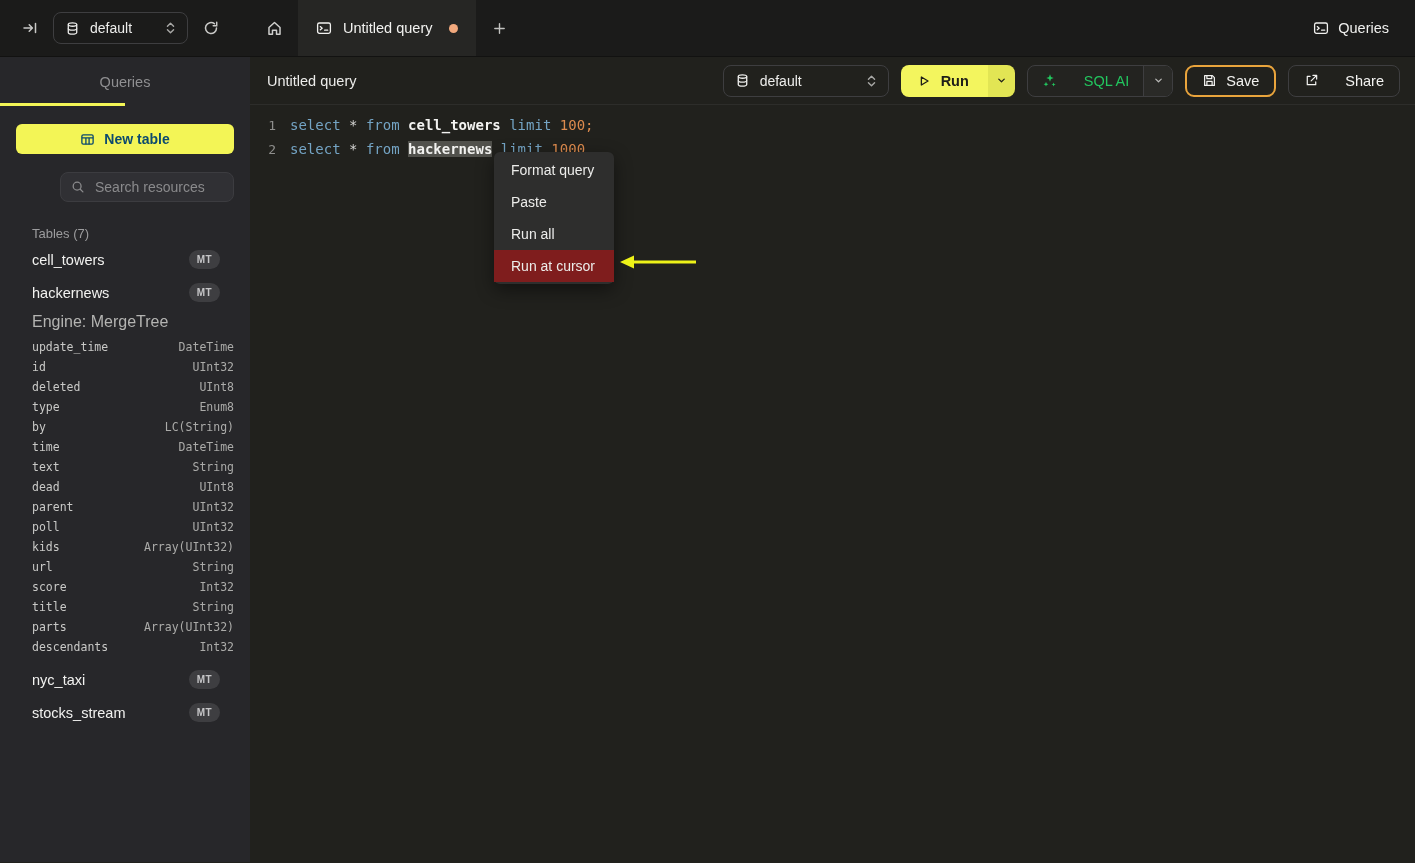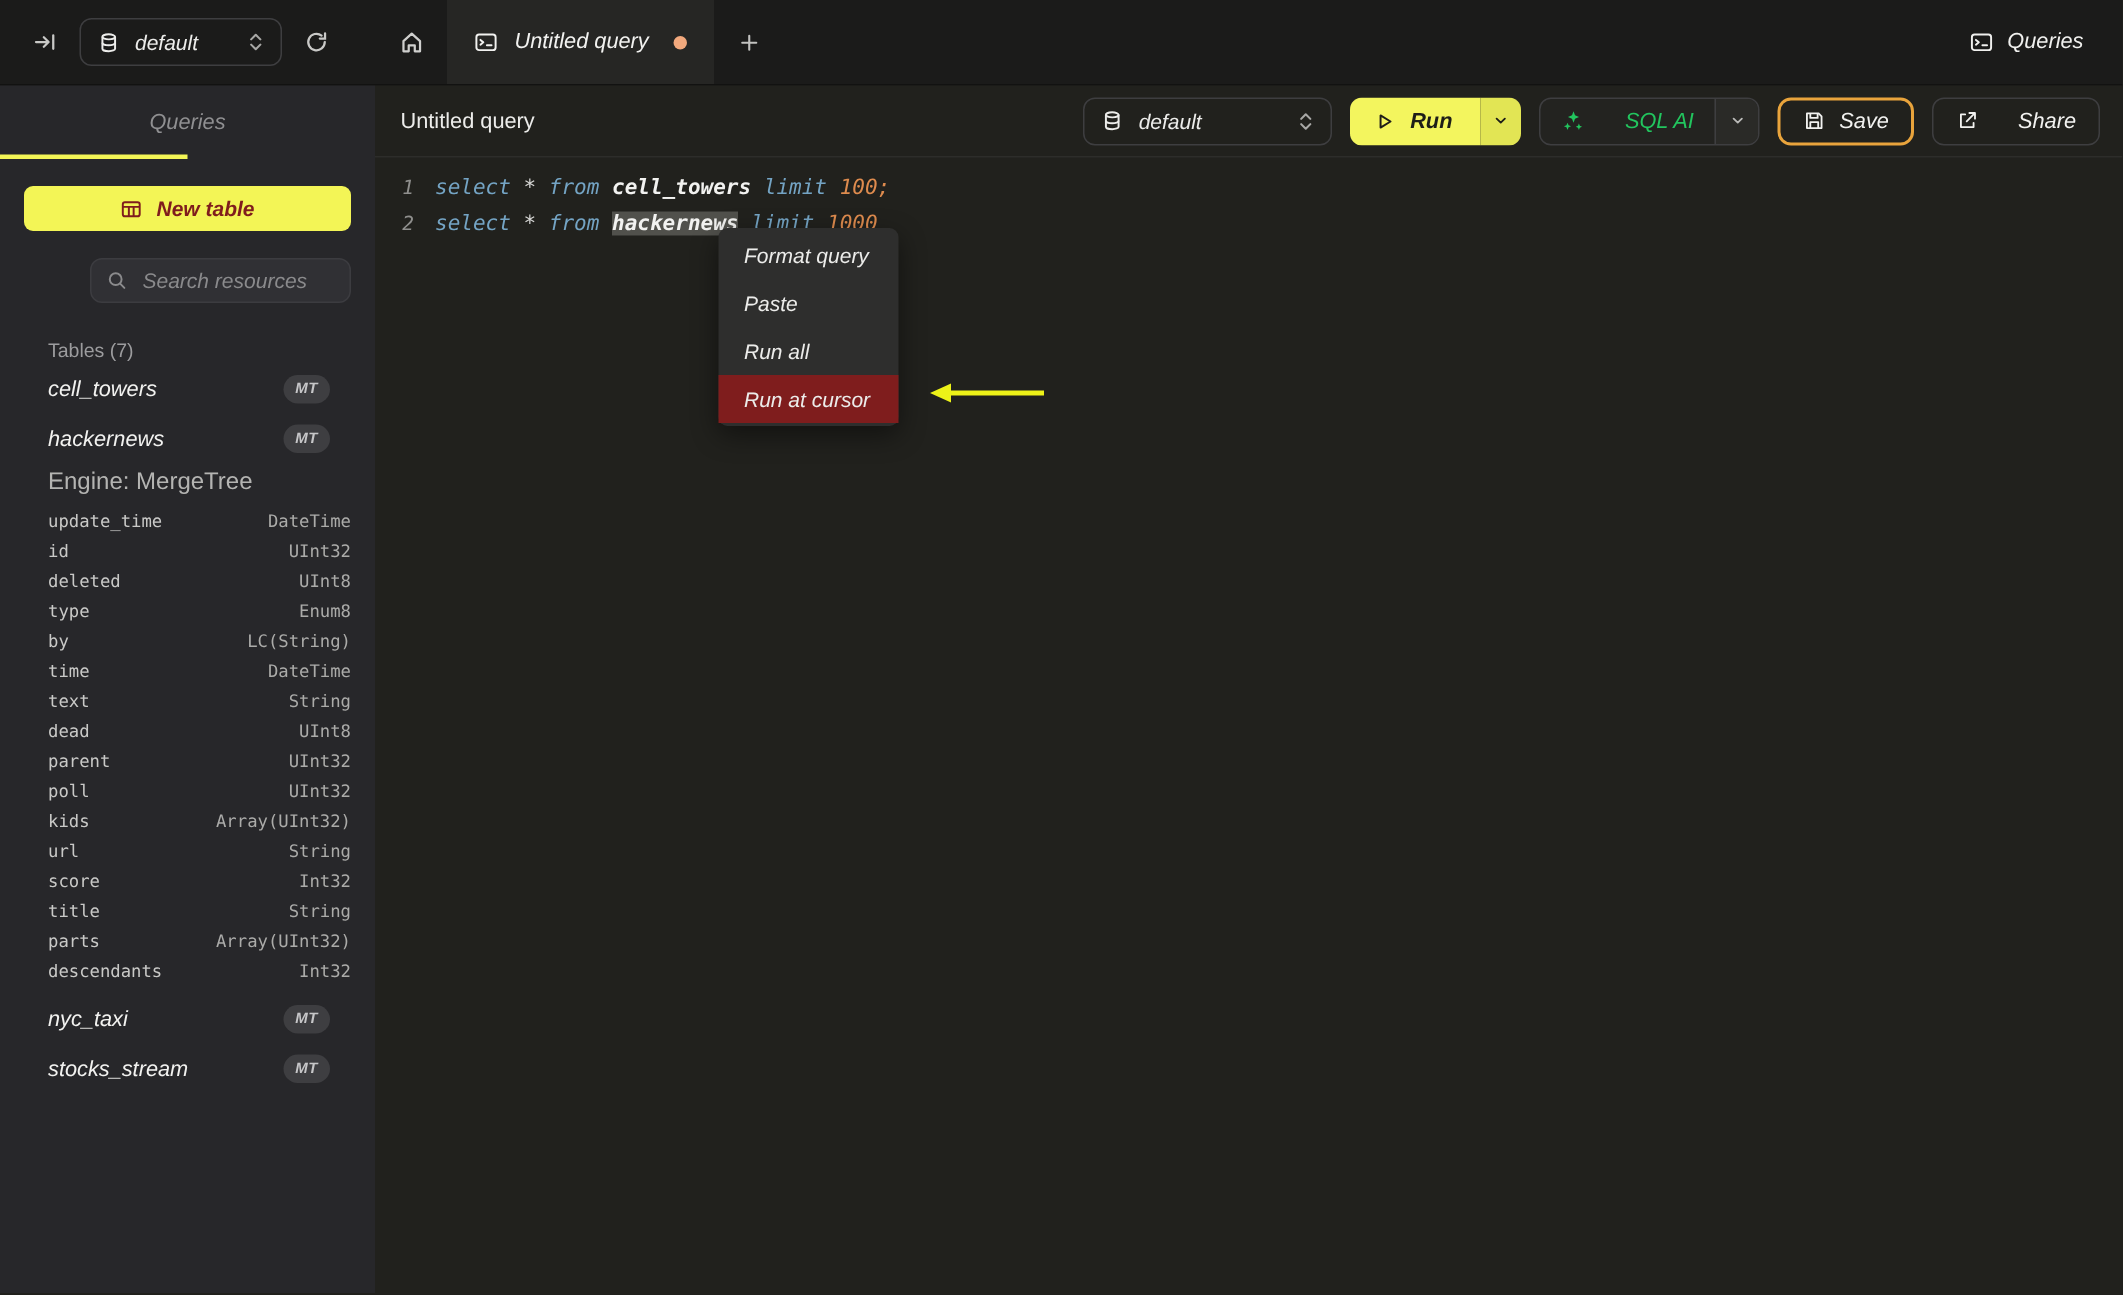--- a/index.html
+++ b/index.html
@@ -5,21 +5,21 @@
   :root{
     --yellow:#f3f556; --amber:#e9a43c; --dot:#f2a97d; --arrow:#edf218;
     --topbar:#1b1b1a; --tab-active:#262624; --sidebar:#27272a; --main:#21211d;
     --ctl-border:#3e3e40;
   }
   *{box-sizing:border-box;}
   html,body{margin:0;padding:0;}
   body{width:1415px;height:863px;overflow:hidden;background:var(--main);
        font-family:"Liberation Sans",sans-serif;color:#e8e8e6;font-size:14px;}
   svg{display:block;flex:none;}
-  [data-interactable="true"]{cursor:pointer;font-style:italic;}
+  [data-interactable="true"]{cursor:pointer;}
 
   
   .topbar{height:57px;display:flex;align-items:stretch;background:var(--topbar);border-bottom:1px solid #121211;}
   .topbar-left{width:250px;flex:none;display:flex;align-items:center;gap:15px;padding-left:22px;}
   .icon-btn{display:flex;align-items:center;justify-content:center;color:#c9c9c7;background:none;border:none;padding:0;}
   .selector{height:32px;border:1px solid var(--ctl-border);border-radius:8px;display:flex;align-items:center;gap:10px;padding:0 11px;color:#ededeb;background:transparent;}
   .selector .caret{color:#a8a8a6;margin-left:2px;}
   .topbar-selector{width:135px;}
   .topbar-selector .caret{margin-left:auto;}
   .tabstrip{flex:1;display:flex;align-items:stretch;min-width:0;}
@@ -34,21 +34,21 @@
   .layout{display:flex;height:805px;}
 
   
   .sidebar{width:250px;flex:none;background:var(--sidebar);display:flex;flex-direction:column;}
   .side-tabs{height:49px;flex:none;display:flex;position:relative;}
   .side-tab{flex:1;display:flex;align-items:center;justify-content:center;font-size:14.5px;color:#8f8f91;background:none;border:none;}
   .side-tab.active{color:#f4f4f2;font-weight:600;}
   .side-underline{position:absolute;left:0;bottom:0;width:125px;height:3px;background:var(--yellow);}
   .side-content{padding:18px 16px 0;overflow:hidden;}
   .new-table-btn{width:100%;height:30px;background:var(--yellow);border:none;border-radius:6px;
-    display:flex;align-items:center;justify-content:center;gap:9px;color:#7f1d1d;font-size:14px;font-weight:600;}
+    display:flex;align-items:center;justify-content:center;gap:9px;color:#0c4a6e;font-size:14px;font-weight:600;}
   .search-box{margin-top:18px;height:30px;background:#303034;border:1px solid #3c3c40;border-radius:8px;
     display:flex;align-items:center;gap:8px;padding:0 10px;color:#8a8a8c;margin-left:44px;}
   .search-box input{background:transparent;border:none;outline:none;color:#d8d8d6;font-size:14px;width:100%;font-family:inherit;}
   .search-box input::placeholder{color:#8a8a8c;}
   .section-label{margin-top:24px;padding-left:16px;font-size:13px;color:#9c9c9e;}
   .tbl-row{height:33px;display:flex;align-items:center;justify-content:space-between;padding-left:16px;}
   .tbl-row:first-of-type{margin-top:2px;}
   .tbl-name{color:#f2f2f0;font-size:14.5px;font-weight:500;}
   .badge{background:#3e3e41;color:#c6c6c8;font-size:10px;font-weight:700;letter-spacing:.4px;border-radius:10px;padding:4px 8px;margin-right:14px;}
   .engine-row{height:25px;line-height:25px;padding-left:16px;font-size:16px;color:#b4b4b2;}
@@ -78,21 +78,21 @@
   .ed-line{display:flex;align-items:center;height:24px;}
   .ed-num{width:26px;flex:none;text-align:right;color:#8f8f8d;font-family:"DejaVu Sans Mono",monospace;font-size:13px;}
   .ed-code{margin-left:14px;font-family:"DejaVu Sans Mono",monospace;font-size:14px;white-space:pre;}
   .tok.kw{color:#74a4c4;}
   .tok.plain{color:#d6d6d4;}
   .tok.ident{color:#f2f2f0;font-weight:700;}
   .tok.num{color:#de8b4e;}
   .tok.selected{background:#51514c;}
 
   
-  .menu{position:absolute;left:229px;top:47px;width:120px;background:#2e2e2d;border-radius:6px;
+  .menu{position:absolute;left:244px;top:47px;width:120px;background:#2e2e2d;border-radius:6px;
     box-shadow:0 6px 18px rgba(0,0,0,.45);padding:2px 0;z-index:5;}
   .menu-item{height:32px;display:flex;align-items:center;padding-left:17px;font-size:14px;color:#ececea;}
   .menu-item.hl{background:#7f1d1d;}
 
   .anno-arrow{position:absolute;left:368px;top:149px;color:var(--arrow);z-index:6;}
 </style>
 </head>
 <body>
 
 <header class="topbar" data-interactable="false">

